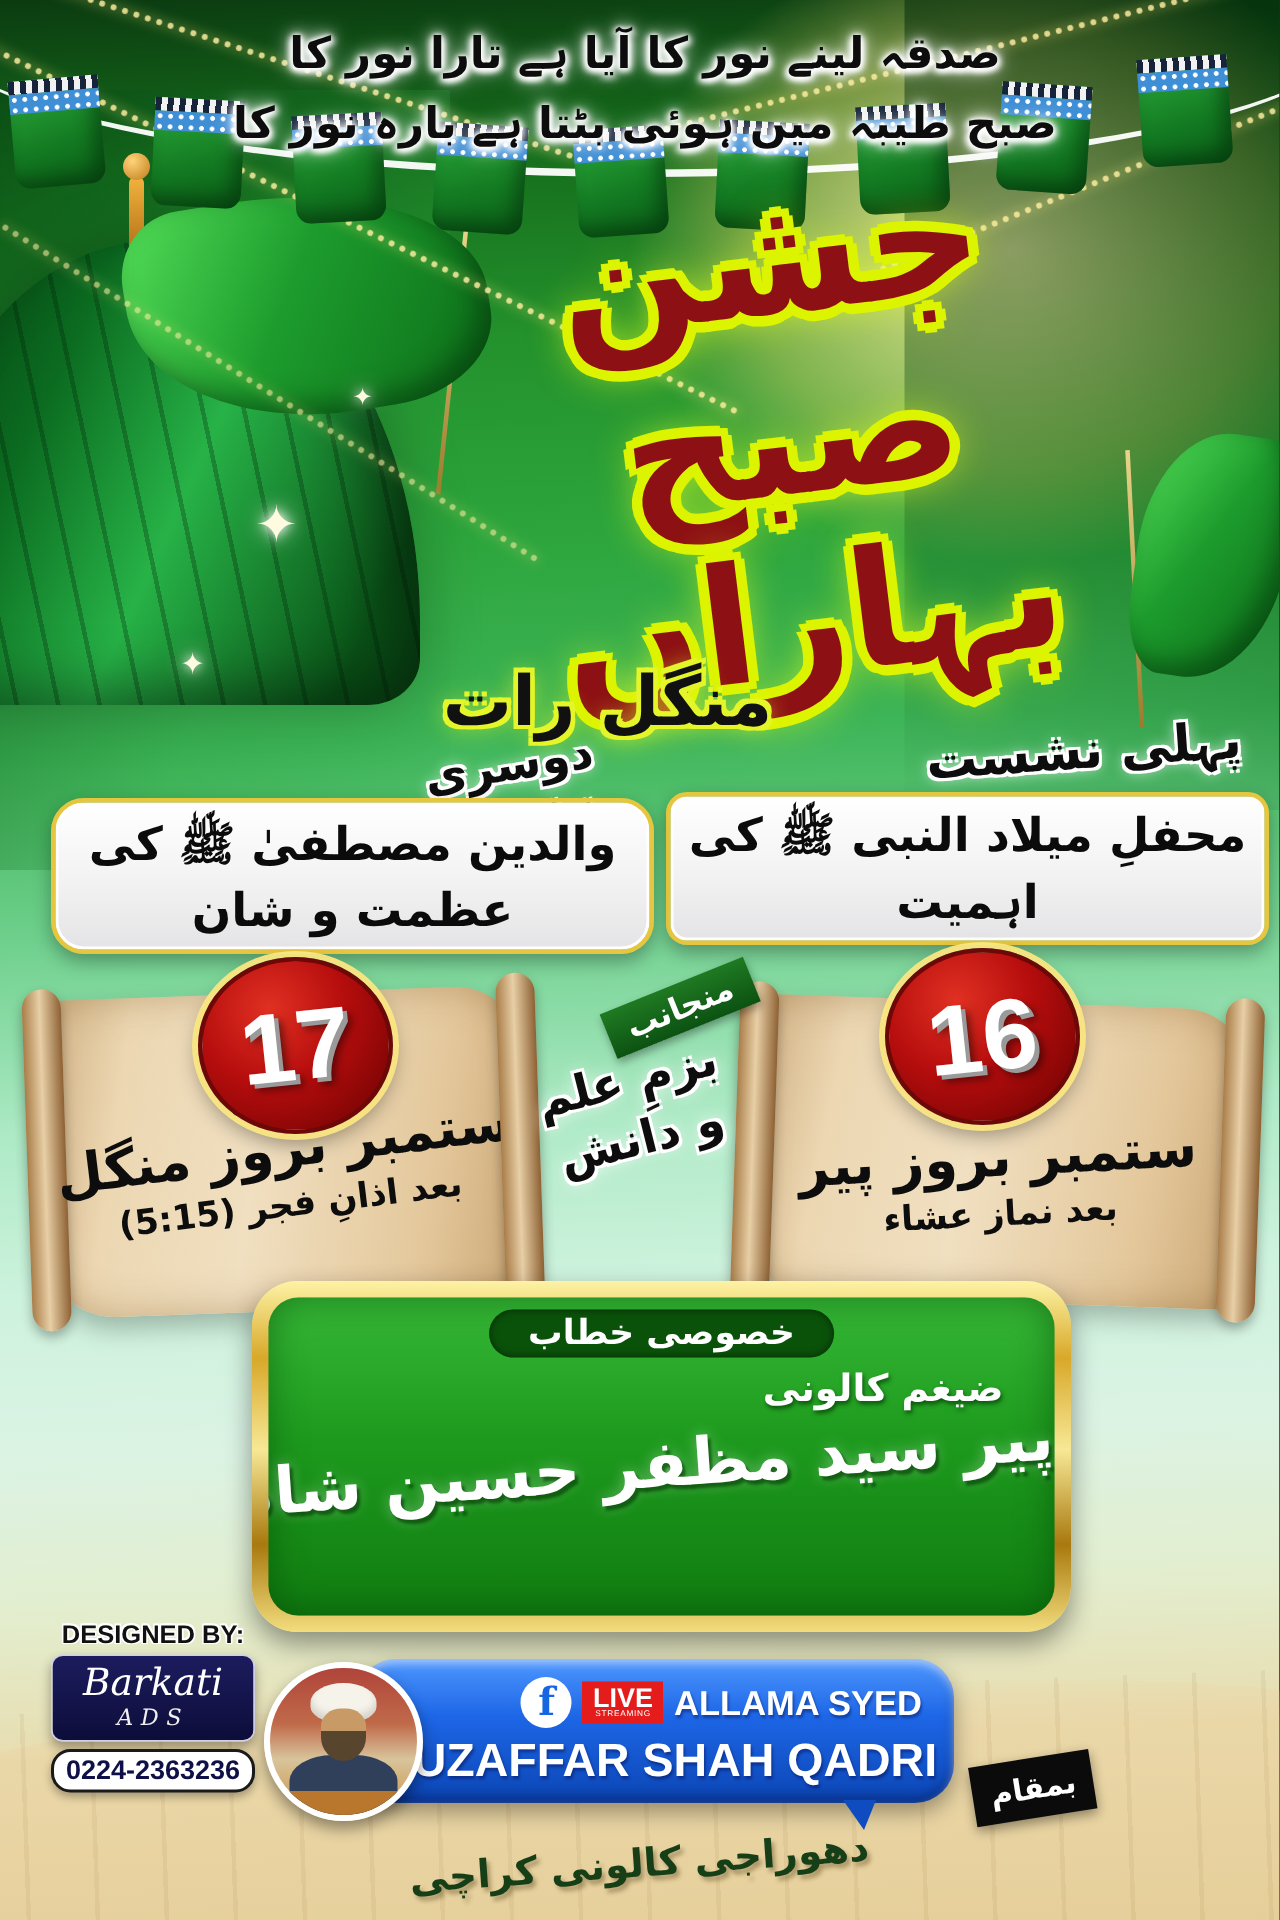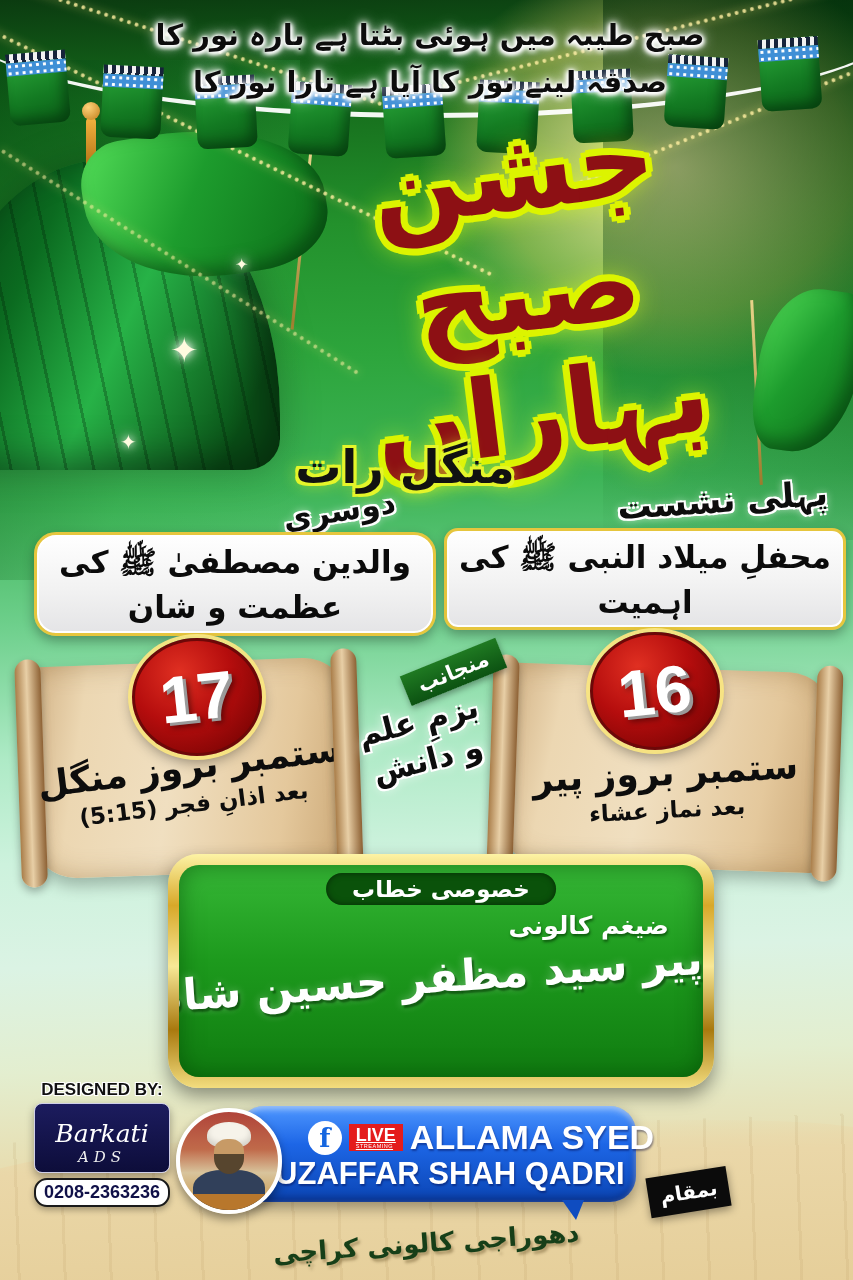--- a/index.html
+++ b/index.html
@@ -119,40 +119,40 @@
     border-radius:45% 30% 0 0/22% 14% 0 0;}
   .ground:before{content:"";position:absolute;inset:0;opacity:.18;
     background:repeating-linear-gradient(90deg,rgba(150,110,50,.5) 0 3px,transparent 3px 46px);}
 
   
   .designer{left:34px;top:1080px;width:136px;z-index:5;text-align:center;}
   .designer-heading{font-family:"Liberation Sans",sans-serif;font-weight:bold;font-size:17px;color:#111;
     text-shadow:-1px -1px 0 #fff,1px -1px 0 #fff,-1px 1px 0 #fff,1px 1px 0 #fff;}
   .designer-card{margin-top:3px;background:linear-gradient(#1c1c5e,#0d0d3a);border-radius:8px;border:1px solid #cfcfe8;
     padding:5px 4px 6px;box-shadow:0 4px 8px rgba(0,0,0,.35);}
-  .designer-name{font-family:"DejaVu Serif",serif;font-style:italic;font-size:25px;color:#fff;line-height:1;margin-top:12px;}
+  .designer-name{font-family:"DejaVu Serif",serif;font-style:italic;font-size:25px;color:#fff;line-height:1;}
   .designer-sub{font-family:"DejaVu Serif",serif;font-style:italic;font-size:15px;color:#efefef;letter-spacing:5px;margin-top:2px;}
   .designer-phone{margin-top:5px;background:#fff;border:2px solid #1a1a1a;border-radius:13px;
     font-family:"Liberation Sans",sans-serif;font-weight:bold;font-size:18px;color:#101048;padding:2px 0;
     box-shadow:0 3px 6px rgba(0,0,0,.3);}
 
   
   .live-bar{left:238px;top:1106px;width:398px;height:96px;z-index:5;border-radius:26px;
     background:linear-gradient(180deg,#4e97ff 0%,#1d66e6 40%,#0b45b4 100%);
     box-shadow:inset 0 3px 6px rgba(255,255,255,.5),inset 0 -4px 8px rgba(0,0,40,.35),0 6px 14px rgba(0,0,0,.35);
     color:#fff;}
   .live-bar .tail{position:absolute;right:52px;bottom:-18px;width:0;height:0;
     border-left:14px solid transparent;border-right:8px solid transparent;border-top:20px solid #0f4cc0;}
   .bar-row1{position:absolute;left:96px;right:8px;top:12px;display:flex;align-items:center;justify-content:center;gap:7px;}
   .fb-circle{width:34px;height:34px;border-radius:50%;background:#fff;display:flex;align-items:center;justify-content:center;
     font-family:"DejaVu Serif",serif;font-weight:bold;font-size:26px;color:#1566e0;flex:0 0 auto;}
-  .live-badge{background:#e41c1c;color:#fff;text-align:left;padding:2px 7px;flex:0 0 auto;line-height:1;text-decoration:underline;}
+  .live-badge{background:#e41c1c;color:#fff;text-align:center;padding:2px 7px;flex:0 0 auto;line-height:1;}
   .live-word{font-family:"Liberation Sans",sans-serif;font-weight:bold;font-size:18px;}
   .streaming-word{font-family:"Liberation Sans",sans-serif;font-size:5.5px;letter-spacing:.5px;}
-  .bar-name1{font-family:"Liberation Sans",sans-serif;font-weight:bold;font-size:34px;white-space:nowrap;
+  .bar-name1{font-family:"Liberation Sans",sans-serif;font-weight:bold;font-size:23px;white-space:nowrap;
     text-shadow:1px 2px 2px rgba(0,0,60,.4);}
   .bar-name2{position:absolute;left:0;right:0;top:50px;text-align:center;font-family:"Liberation Sans",sans-serif;
     font-weight:bold;font-size:31px;white-space:nowrap;text-shadow:1px 2px 2px rgba(0,0,60,.4);}
 
   
   .photo{left:176px;top:1108px;width:98px;height:98px;z-index:6;border-radius:50%;overflow:hidden;
     border:4px solid #fff;box-shadow:0 5px 10px rgba(0,0,0,.4);
     background:linear-gradient(180deg,#b0443a 0%,#c06a4a 38%,#d8c49c 62%,#c9913f 100%);}
   .photo .turban{position:absolute;left:50%;top:10px;transform:translateX(-50%);width:44px;height:26px;background:#f6f3ea;
     border-radius:50% 50% 40% 40%;box-shadow:inset 0 -4px 6px rgba(0,0,0,.15);}
@@ -200,22 +200,22 @@
   <div class="abs bunt" style="left:478px;top:81px;transform:rotate(3deg);"></div>
   <div class="abs bunt" style="left:572px;top:70px;transform:rotate(-3deg);"></div>
   <div class="abs bunt" style="left:666px;top:56px;transform:rotate(4deg);"></div>
   <div class="abs bunt" style="left:760px;top:38px;transform:rotate(-4deg);"></div>
 
   <div class="abs sparkle" style="left:170px;top:330px;font-size:34px;">✦</div>
   <div class="abs sparkle" style="left:120px;top:430px;font-size:20px;">✦</div>
   <div class="abs sparkle" style="left:235px;top:255px;font-size:16px;">✦</div>
 
   <div class="abs poem urdu">
+    <div>صدقہ لینے نور کا آیا ہے تارا نور کا</div>
     <div>صبح طیبہ میں ہوئی بٹتا ہے بارہ نور کا</div>
-    <div>صدقہ لینے نور کا آیا ہے تارا نور کا</div>
   </div>
 
   <div class="abs title urdu">جشن صبح بہاراں</div>
   <div class="abs subtitle urdu">منگل رات</div>
 
   <div class="abs session-label label-first urdu">پہلی نشست</div>
   <div class="abs session-box box-first urdu">
     <span>محفلِ میلاد النبی ﷺ کی اہمیت</span>
   </div>
 
@@ -258,21 +258,21 @@
   </div>
 
   <div class="abs ground"></div>
 
   <div class="abs designer">
     <div class="designer-heading">DESIGNED BY:</div>
     <div class="designer-card">
       <div class="designer-name">Barkati</div>
       <div class="designer-sub">ADS</div>
     </div>
-    <div class="designer-phone">0208-2363236</div>
+    <div class="designer-phone">0224-2363236</div>
   </div>
 
   <div class="abs live-bar">
     <div class="bar-row1">
       <div class="fb-circle">f</div>
       <div class="live-badge">
         <div class="live-word">LIVE</div>
         <div class="streaming-word">STREAMING</div>
       </div>
       <div class="bar-name1">ALLAMA SYED</div>

